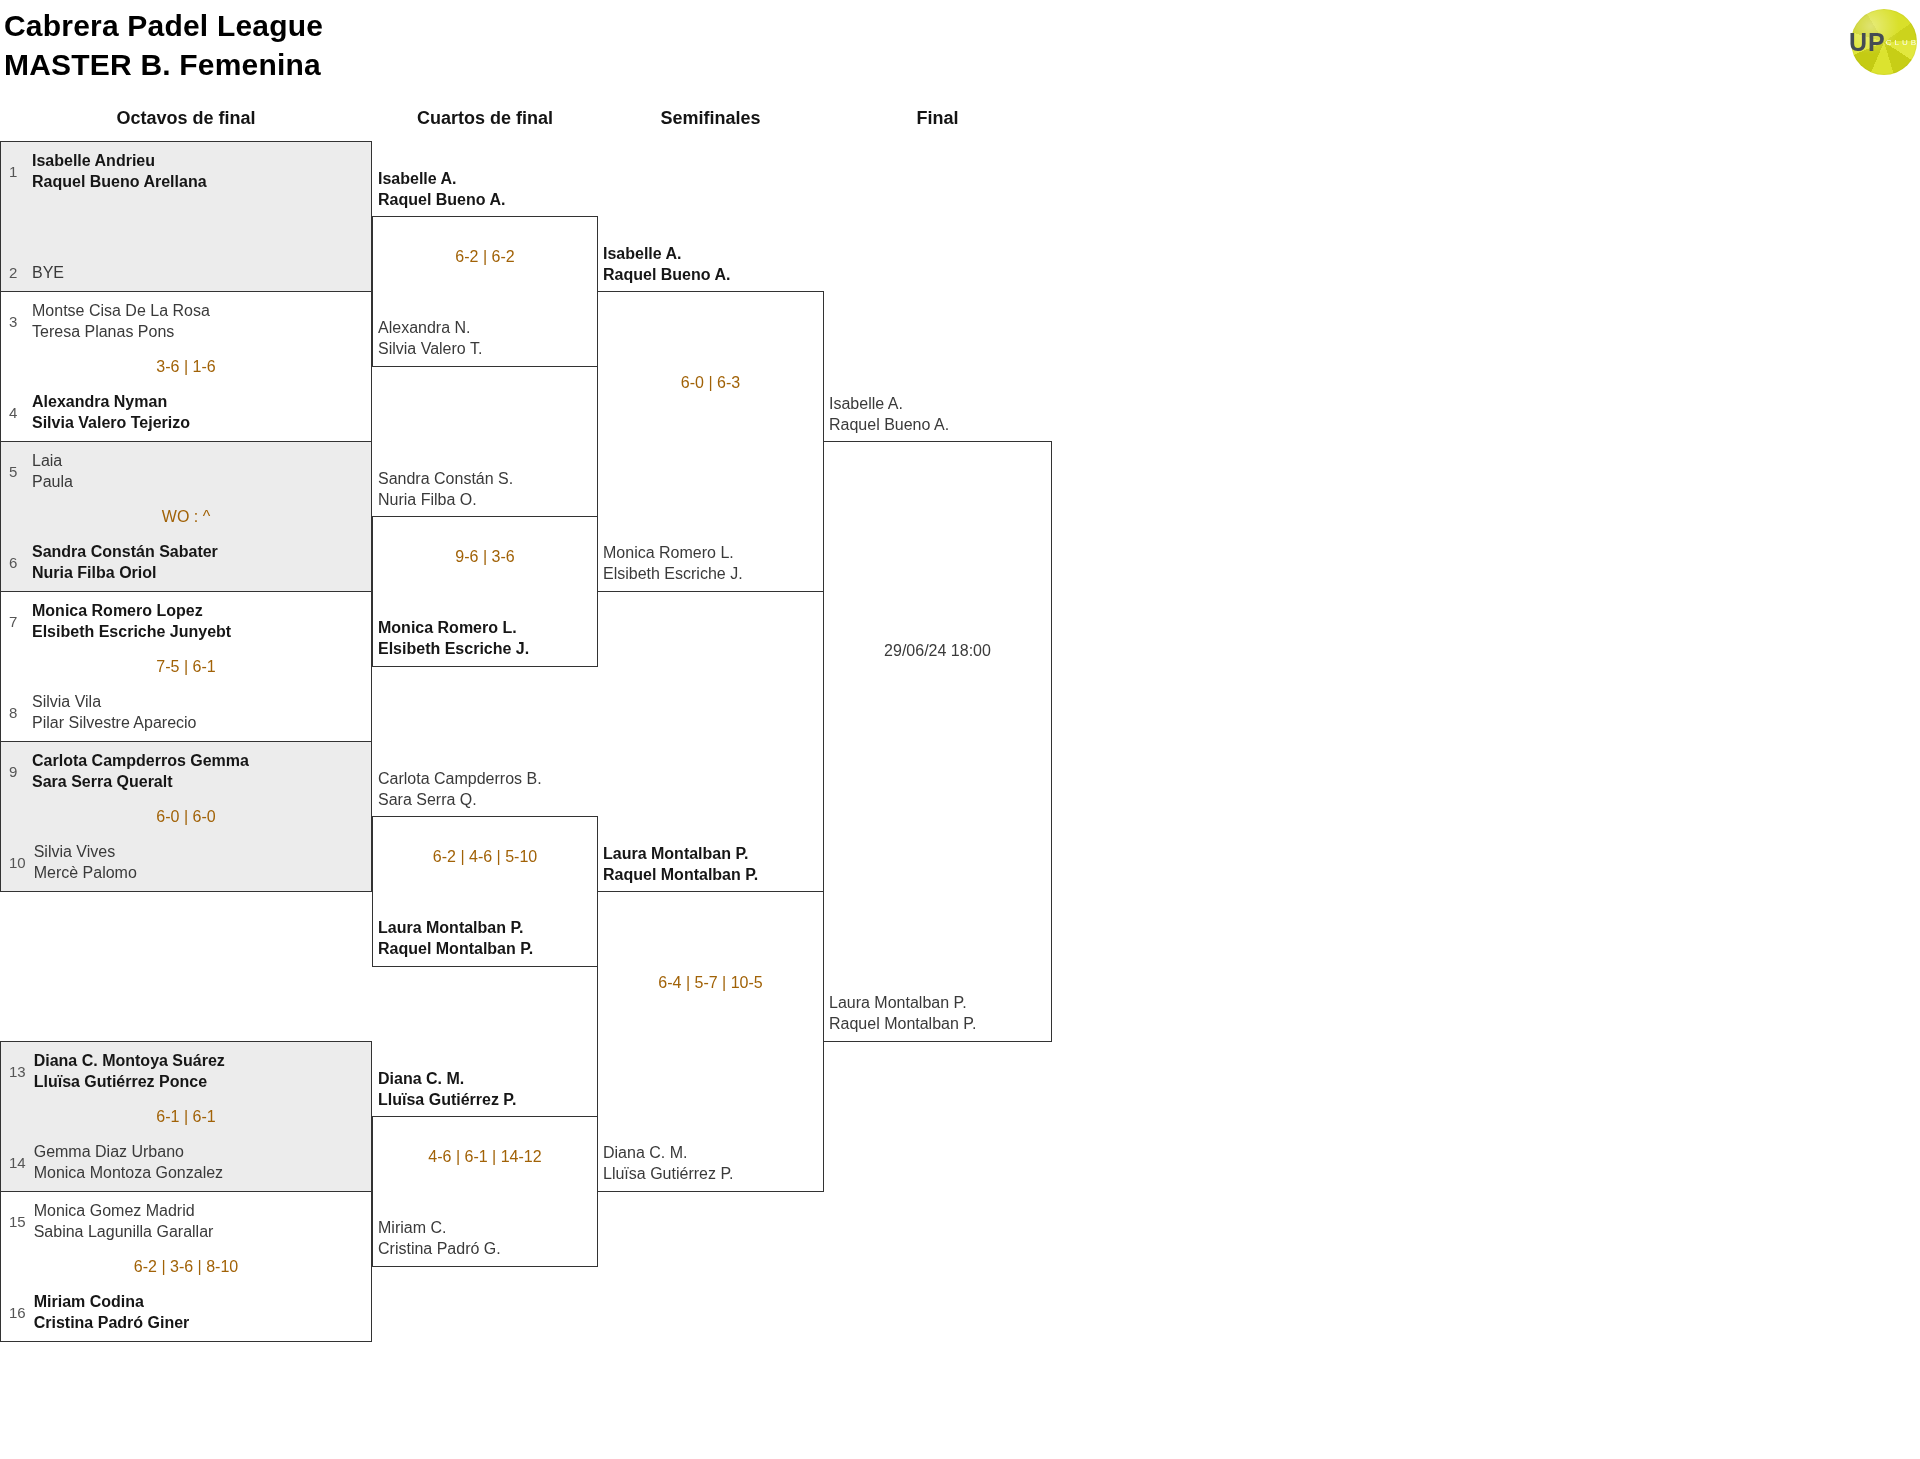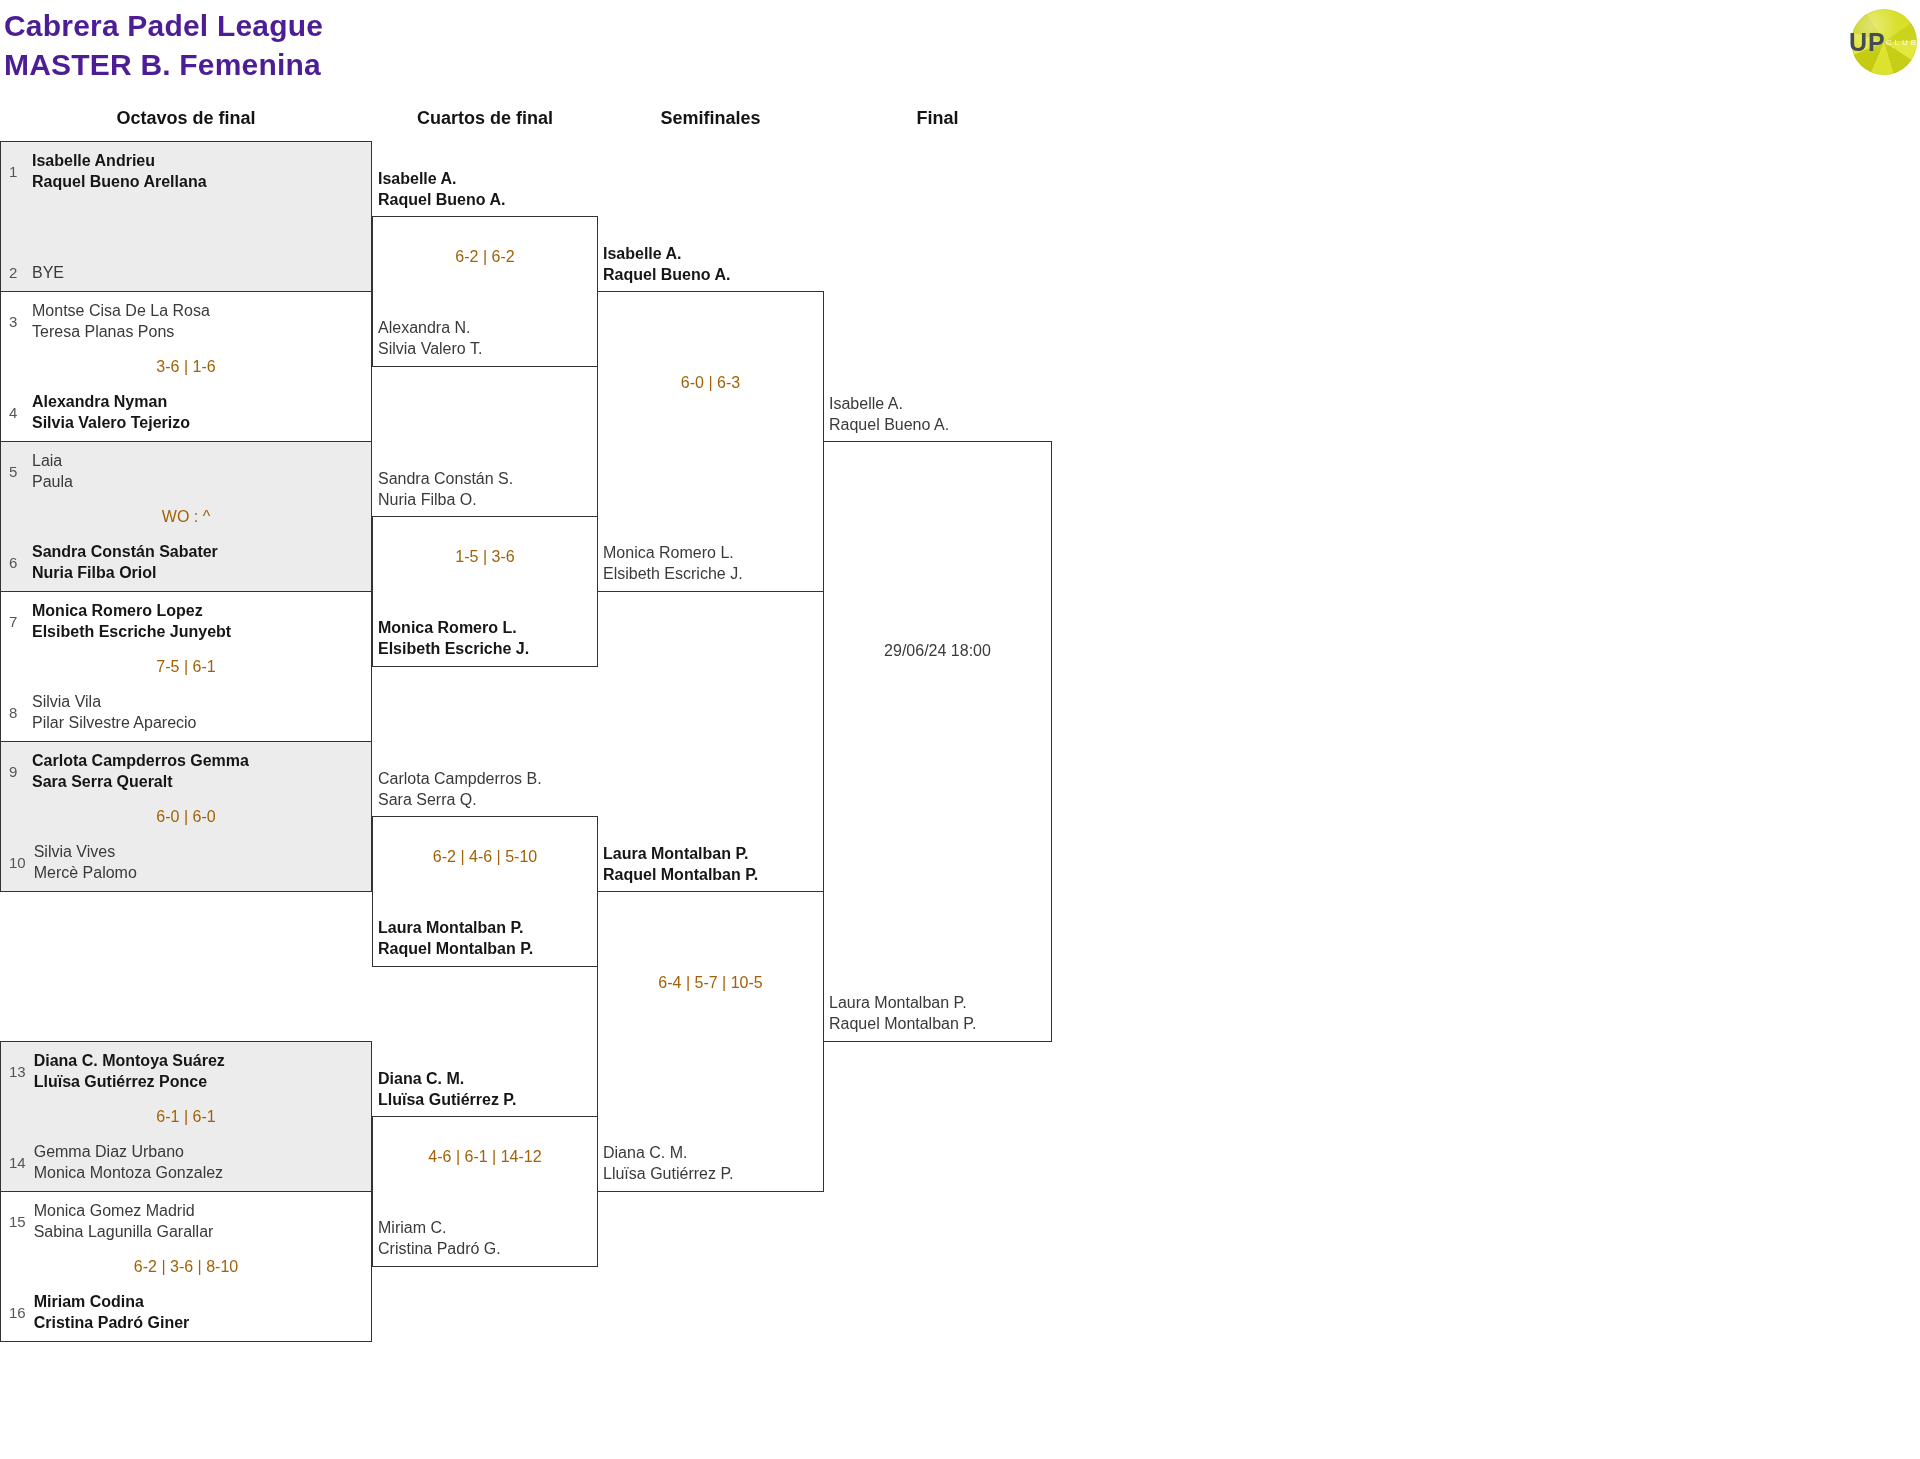--- a/index.html
+++ b/index.html
@@ -1,21 +1,21 @@
 <!DOCTYPE html>
 <html><head>
 <meta charset="utf-8">
 <style>
   html,body{margin:0;padding:0;background:#fff;}
   .page{position:relative;width:1920px;height:1459px;background:#fff;
         font-family:"Liberation Sans",sans-serif;color:#2b2b2b;overflow:hidden;}
 
   
   .title-block{position:absolute;left:4px;top:6px;}
-  .title-block .t1,.title-block .t2{font-size:30px;font-weight:bold;color:#4c1d95;line-height:39px;letter-spacing:.2px;}
+  .title-block .t1,.title-block .t2{font-size:30px;font-weight:bold;color:#000000;line-height:39px;letter-spacing:.2px;}
 
   .logo{position:absolute;left:1851px;top:9px;width:66px;height:66px;border-radius:50%;
     background:
       radial-gradient(circle at 30% 26%, rgba(255,255,255,.38), rgba(255,255,255,0) 42%),
       conic-gradient(from 15deg,#d9e02a 0 40deg,#ccd31c 0 72deg,#e2e83e 0 108deg,#c7ce16 0 148deg,#dce32f 0 188deg,#c4cb13 0 232deg,#e0e63a 0 272deg,#cbd21a 0 314deg,#d9e02a 0 360deg);
     display:flex;flex-direction:row;align-items:center;justify-content:center;box-shadow:inset 0 0 0 1px rgba(0,0,0,.04);}
   .logo .up{font-size:25px;font-weight:bold;color:#454c54;line-height:23px;letter-spacing:1px;}
   .logo .club{font-size:8px;color:#fbfdee;letter-spacing:3px;line-height:9px;}
 
   .round-header{position:absolute;top:108px;text-align:center;font-size:18px;font-weight:bold;color:#141414;}
@@ -201,21 +201,21 @@
   <div class="plabel qf win" style="top:168px">
       <span>Isabelle A.</span>
       <span>Raquel Bueno A.</span>
     </div>
   <div class="plabel qf" style="top:317px">
       <span>Alexandra N.</span>
       <span>Silvia Valero T.</span>
     </div>
 
   <div class="qbox" style="top:516px">
-    <div class="score">1-5 | 3-6</div>
+    <div class="score">9-6 | 3-6</div>
   </div>
   <div class="plabel qf" style="top:468px">
       <span>Sandra Constán S.</span>
       <span>Nuria Filba O.</span>
     </div>
   <div class="plabel qf win" style="top:617px">
       <span>Monica Romero L.</span>
       <span>Elsibeth Escriche J.</span>
     </div>
 

